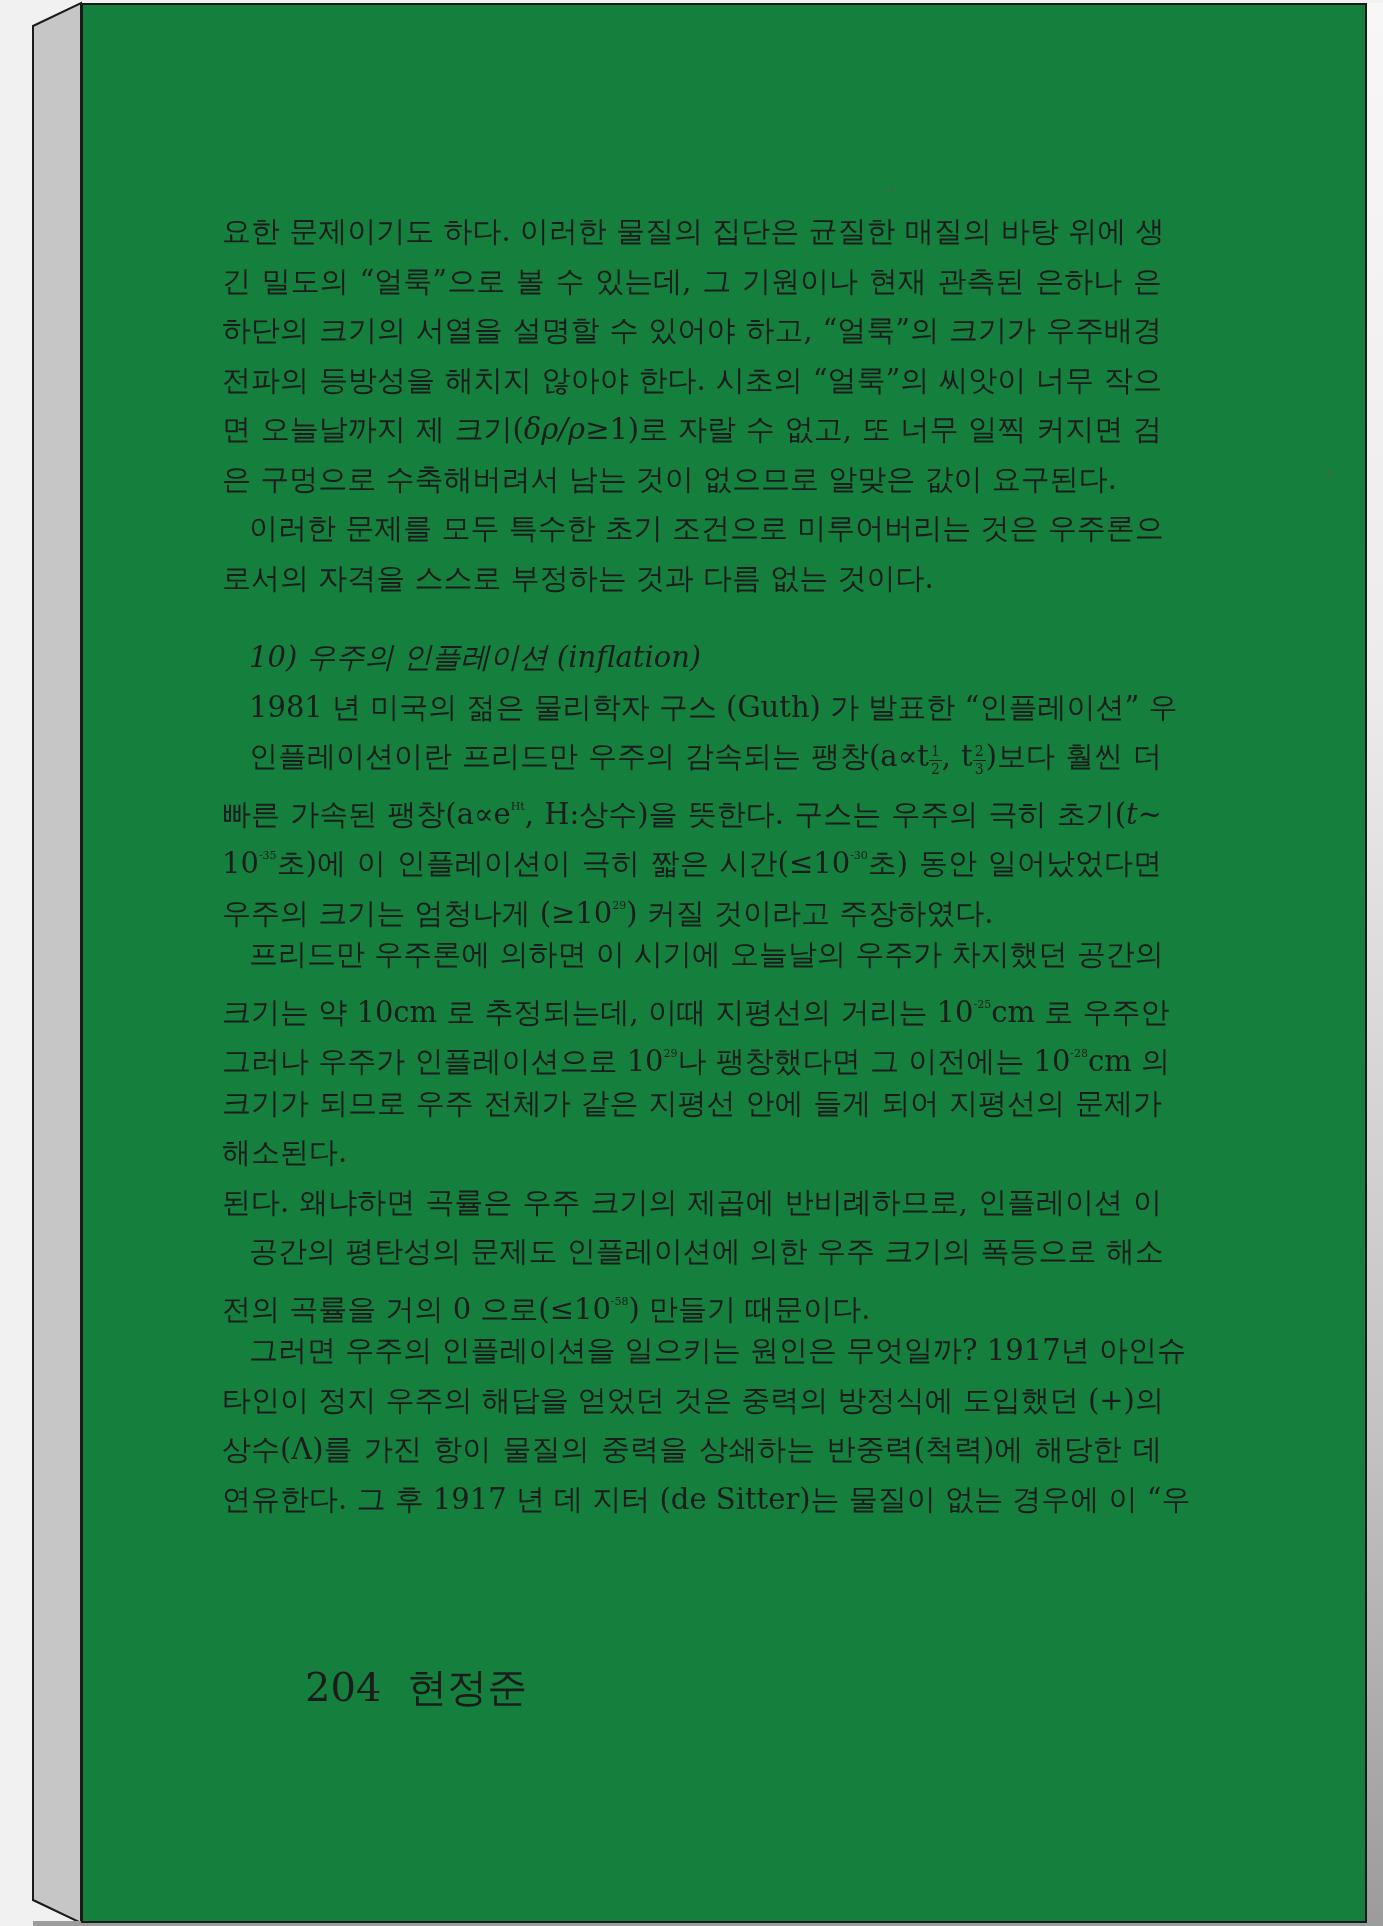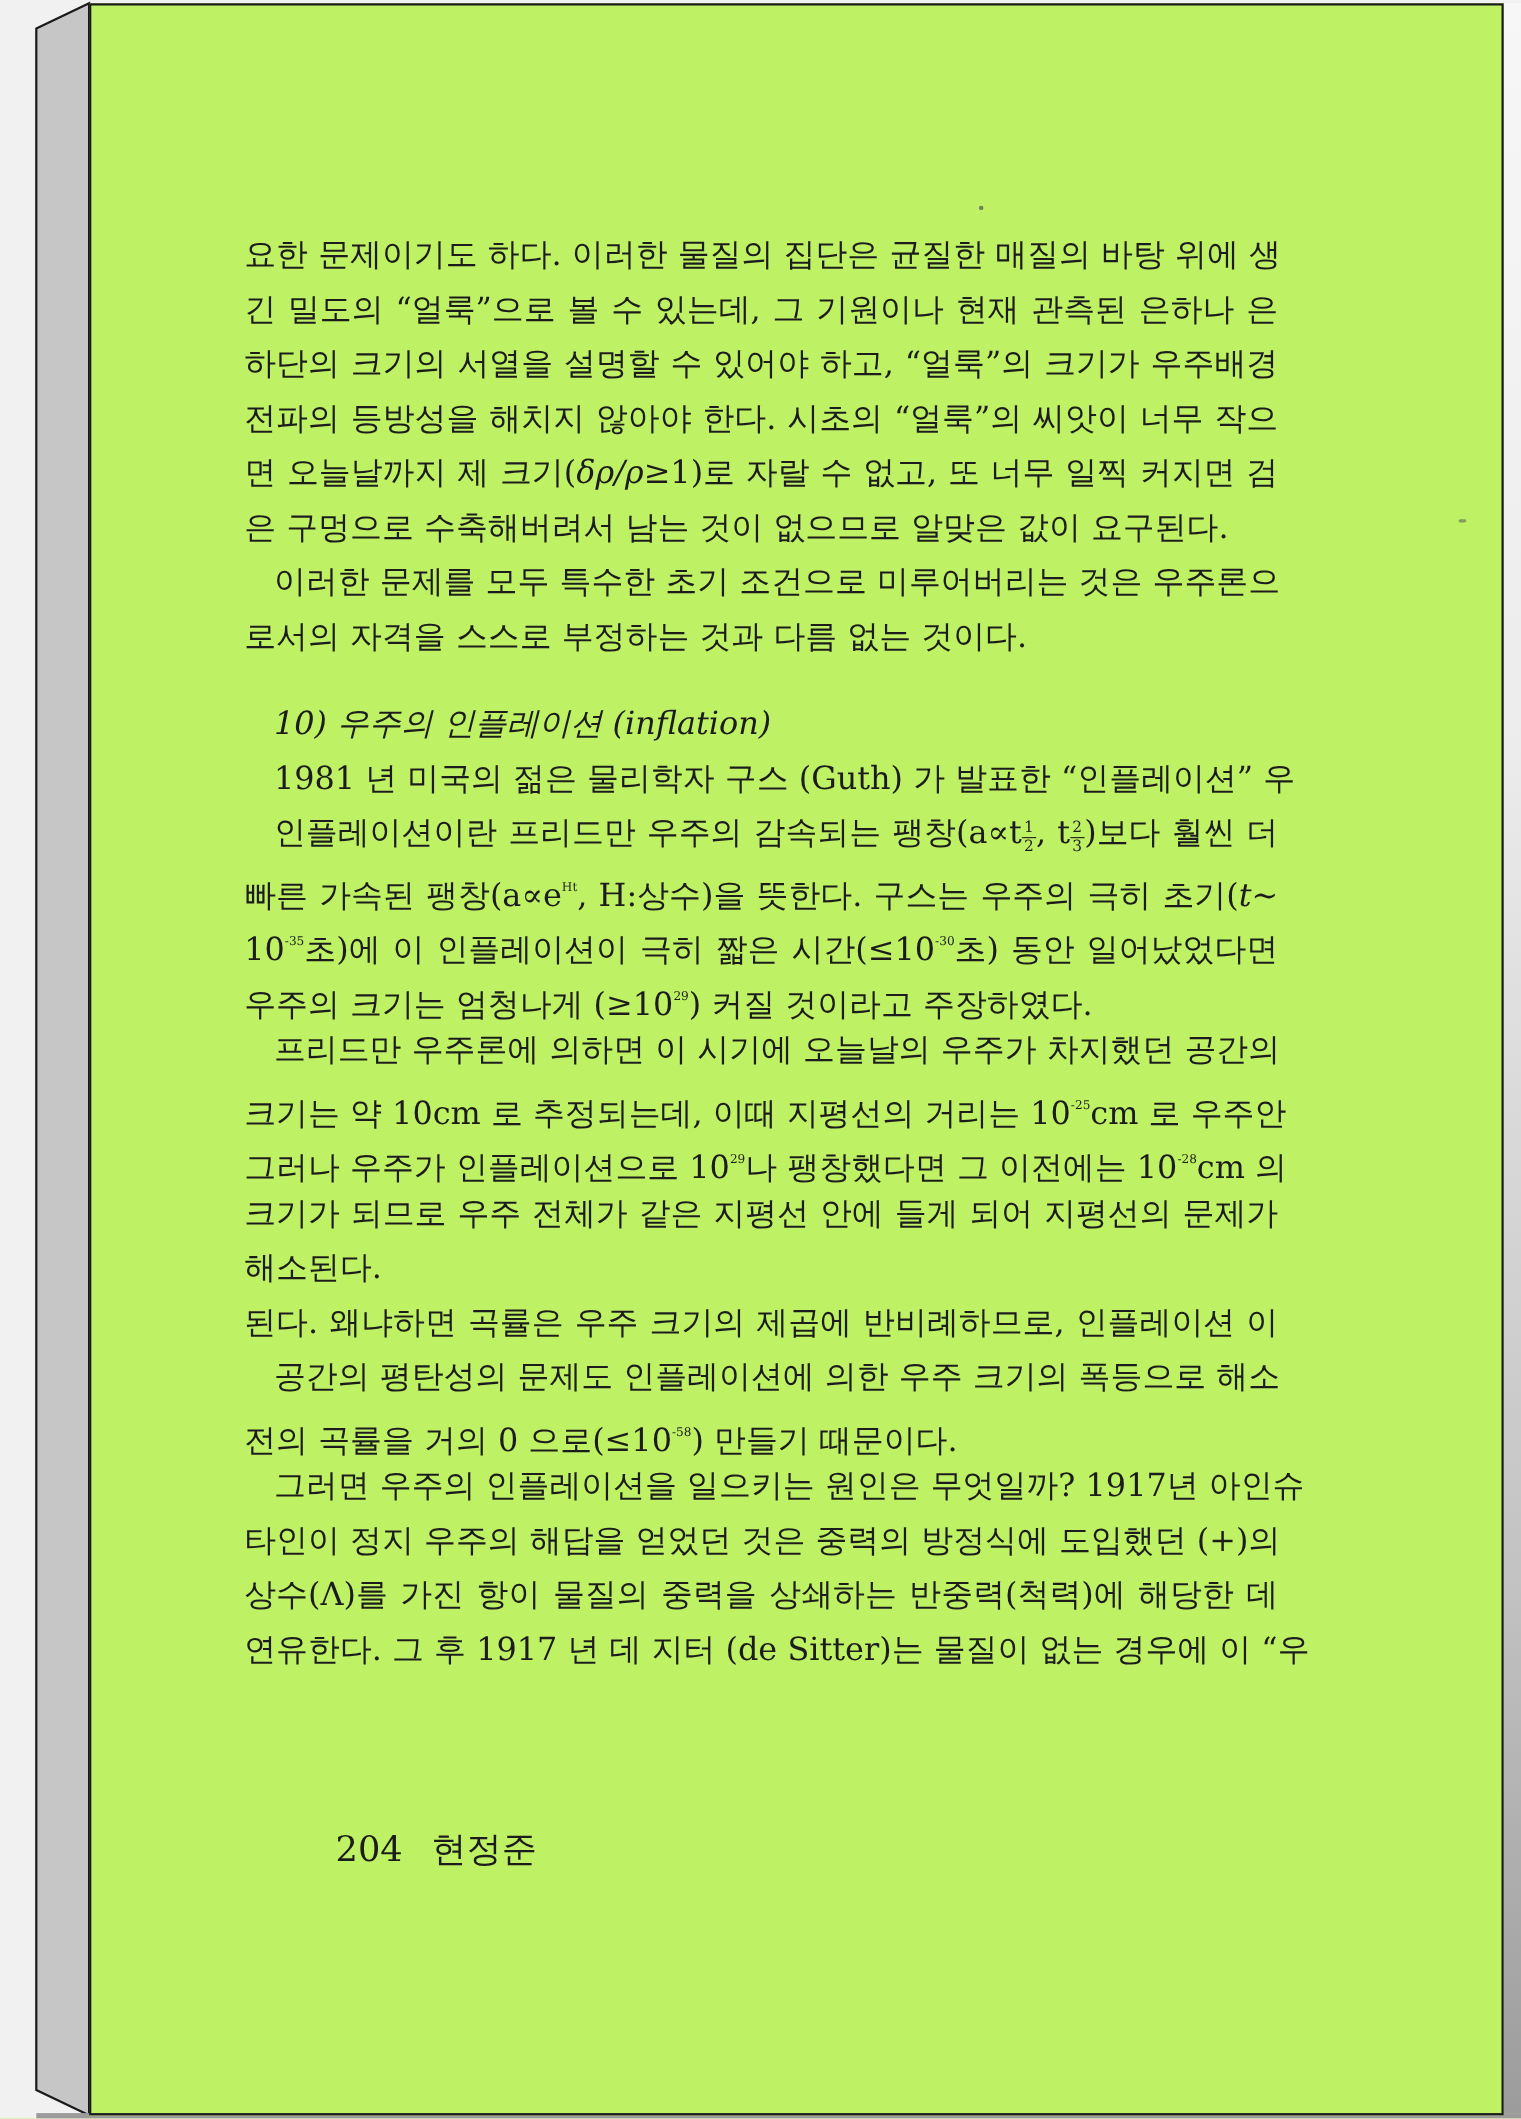--- a/index.html
+++ b/index.html
@@ -8,21 +8,21 @@
     background:#f1f1f2;
     overflow:hidden;
     font-family:"DejaVu Serif","Liberation Serif",serif;
     position:relative;
   }
   .scene { position:absolute; inset:0; }
   .spine-svg { position:absolute; left:0; top:0; }
   .page {
     position:absolute; left:81px; top:3px;
     width:1286px; height:1920px;
-    background:#bef264;
+    background:#15803d;
     border:2px solid #1a1a1a;
     box-sizing:border-box;
   }
   .edge-right {
     position:absolute; left:1367px; top:3px; width:16px; height:1918px;
     background:linear-gradient(180deg,#f7f7f7 0%,#ececec 35%,#c2c2c2 75%,#9c9c9c 100%);
   }
   .edge-bottom {
     position:absolute; left:33px; top:1921px; width:1350px; height:5px;
     background:#9c9c9c;
@@ -45,21 +45,21 @@
   .sup { font-size:11px; vertical-align:14px; letter-spacing:0; }
   .it { font-style:italic; }
   .fr {
     display:inline-flex; flex-direction:column; align-items:center;
     vertical-align:10px; font-size:14px; line-height:1.05;
   }
   .fr .num { border-bottom:1.5px solid #1c1c1c; padding:0 2px 1px; }
   .fr .den { padding-top:1px; }
   .footer {
     position:absolute; left:222px; top:1655px;
-    font-size:32px; color:#1c1c1c; white-space:nowrap;
+    font-size:40px; color:#1c1c1c; white-space:nowrap;
   }
   .footer .author { margin-left:26px; }
   .speck { position:absolute; background:#555; border-radius:50%; opacity:.75; }
   .speck.s1 { left:807px; top:182px; width:4px; height:4px; }
   .speck.s2 { left:1243px; top:467px; width:7px; height:3px; border-radius:2px; opacity:.55; }
 </style>
 </head>
 <body>
 
 <div class="scene">

